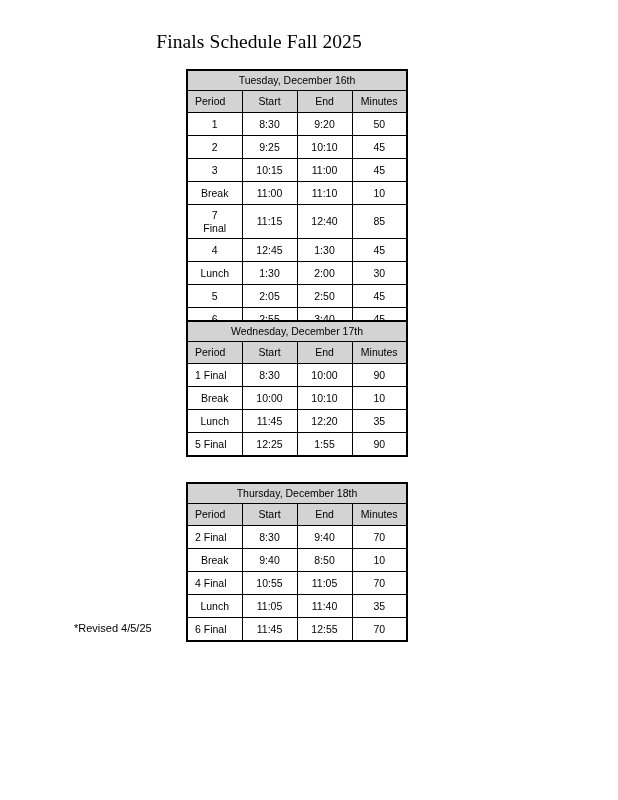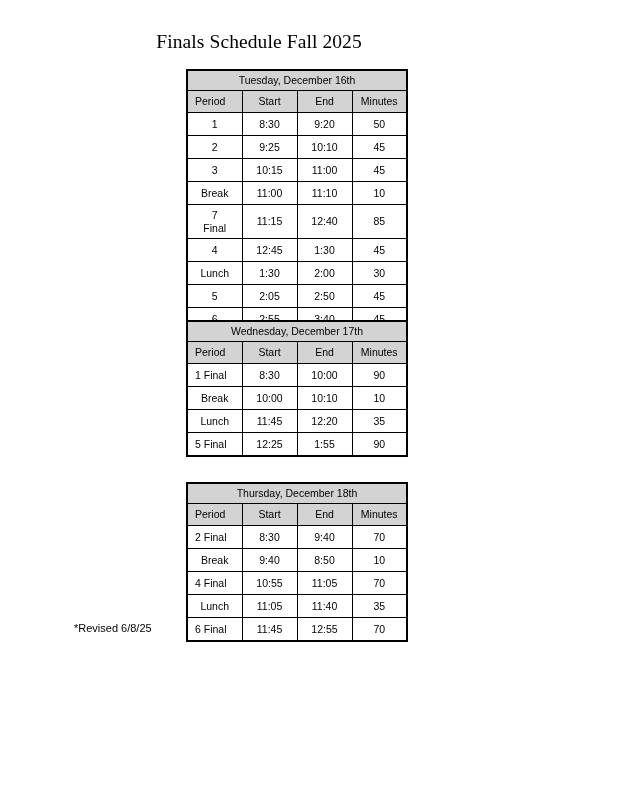--- a/index.html
+++ b/index.html
@@ -249,15 +249,15 @@
           <tr>
             <td class="c-period label-left">6 Final</td>
             <td class="c-start">11:45</td>
             <td class="c-end">12:55</td>
             <td class="c-min">70</td>
           </tr>
         </tbody>
       </table>
     </div>
 
-  <div class="footnote">*Revised 6/8/25</div>
+  <div class="footnote">*Revised 4/5/25</div>
 
 </div>
 
 </body></html>

